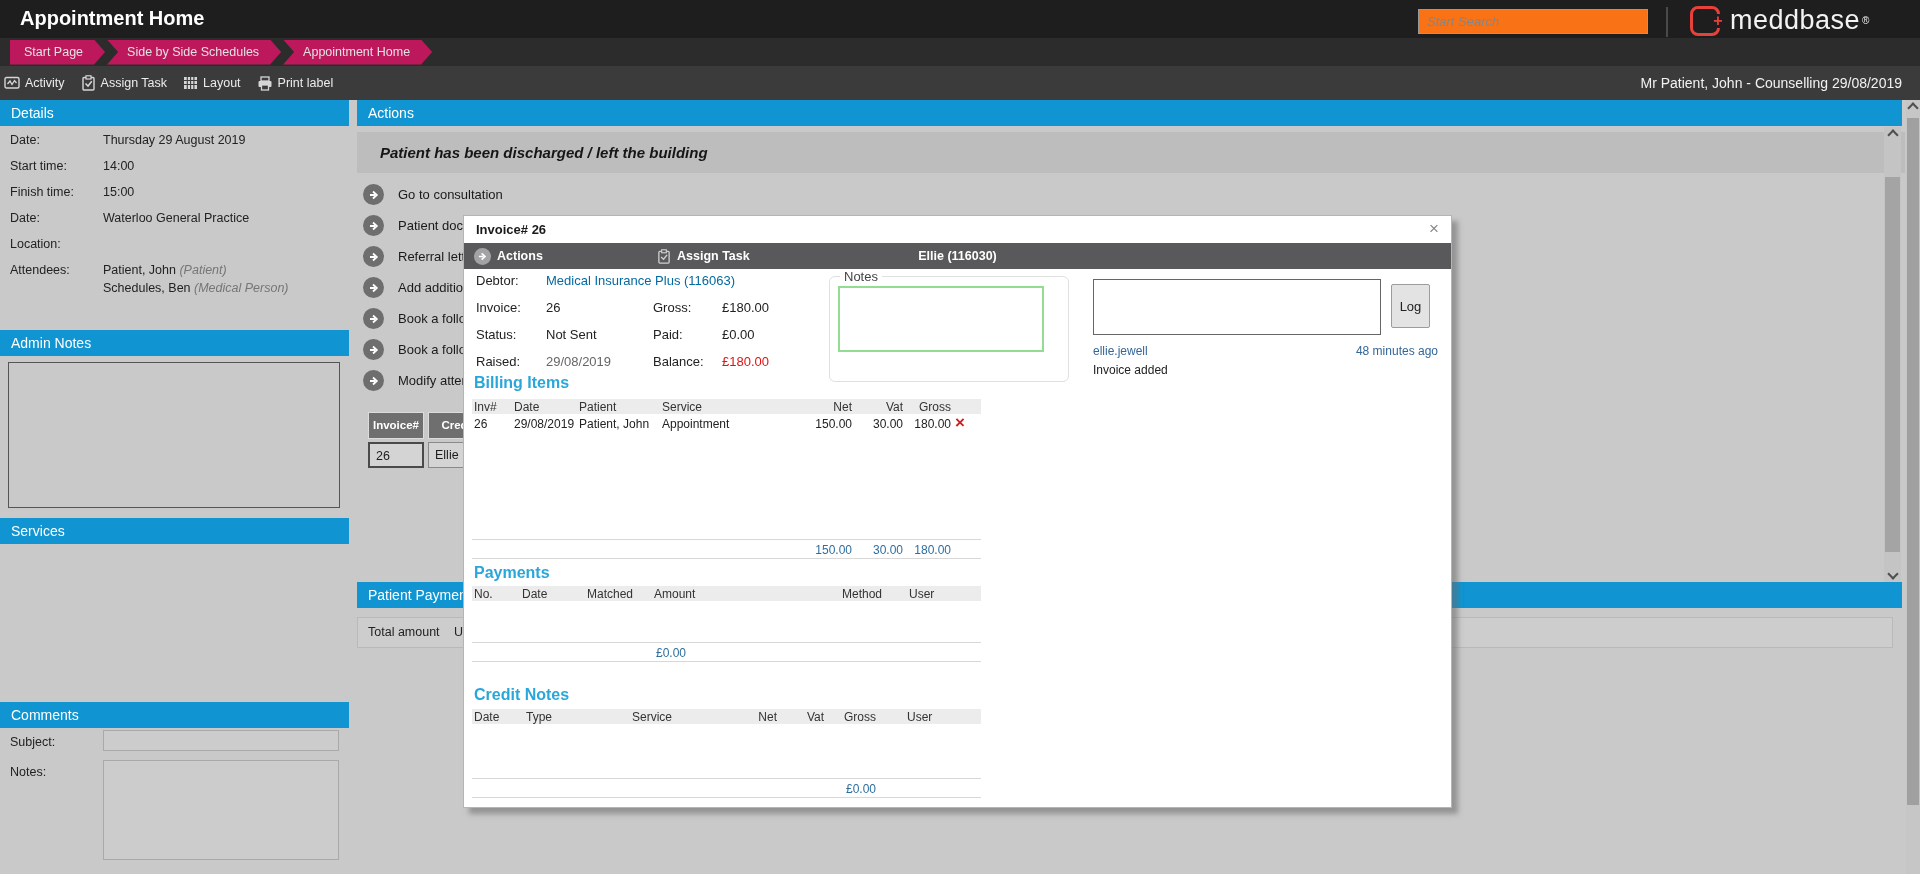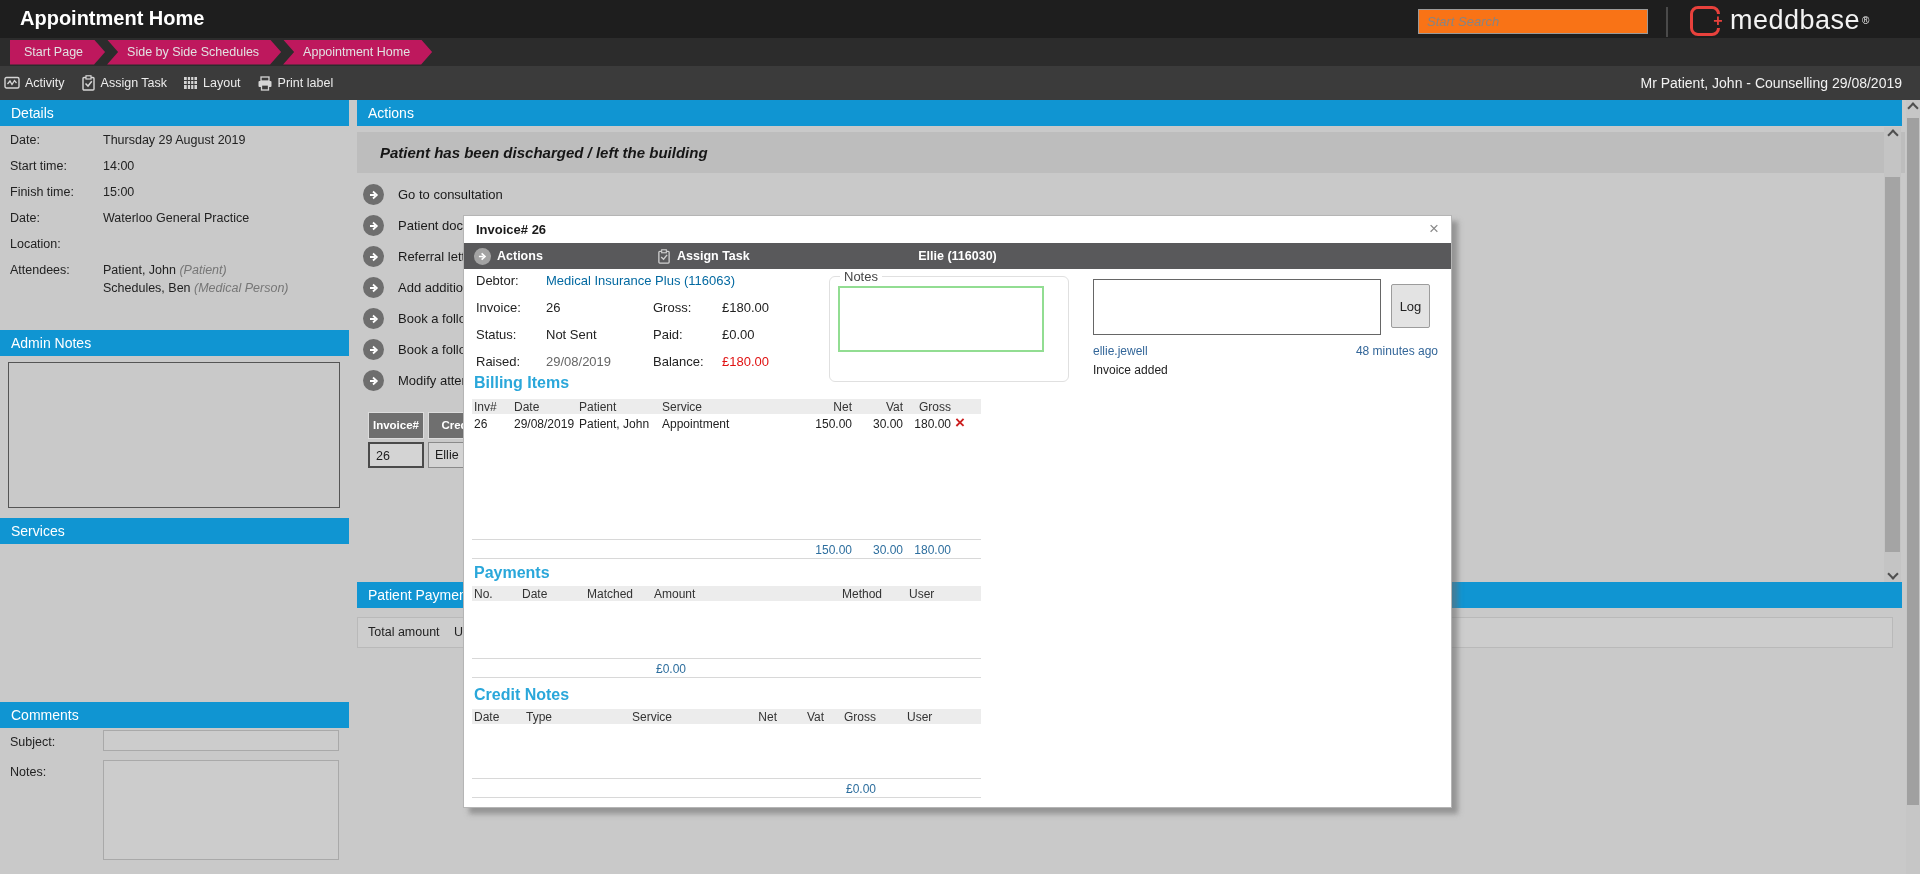--- a/index.html
+++ b/index.html
@@ -331,21 +331,21 @@
       <span class="del-x" style="left:483px">×</span>
     </div>
     <div class="tfoot">
       <span class="tot num" style="left:330px;width:50px">150.00</span>
       <span class="tot num" style="left:381px;width:50px">30.00</span>
       <span class="tot num" style="left:429px;width:50px">180.00</span>
     </div>
   </div>
 
   <span class="abs sec-hdr" style="left:10px;top:348px">Payments</span>
-  <div class="tbl" style="left:8px;top:370px;width:509px;height:92px">
+  <div class="tbl" style="left:8px;top:370px;width:509px;height:76px">
     <div class="thead">
       <span class="th" style="left:2px">No.</span>
       <span class="th" style="left:50px">Date</span>
       <span class="th" style="left:115px">Matched</span>
       <span class="th" style="left:182px">Amount</span>
       <span class="th" style="left:370px">Method</span>
       <span class="th" style="left:437px">User</span>
     </div>
     <div class="tfoot">
       <span class="tot" style="left:184px">£0.00</span>

